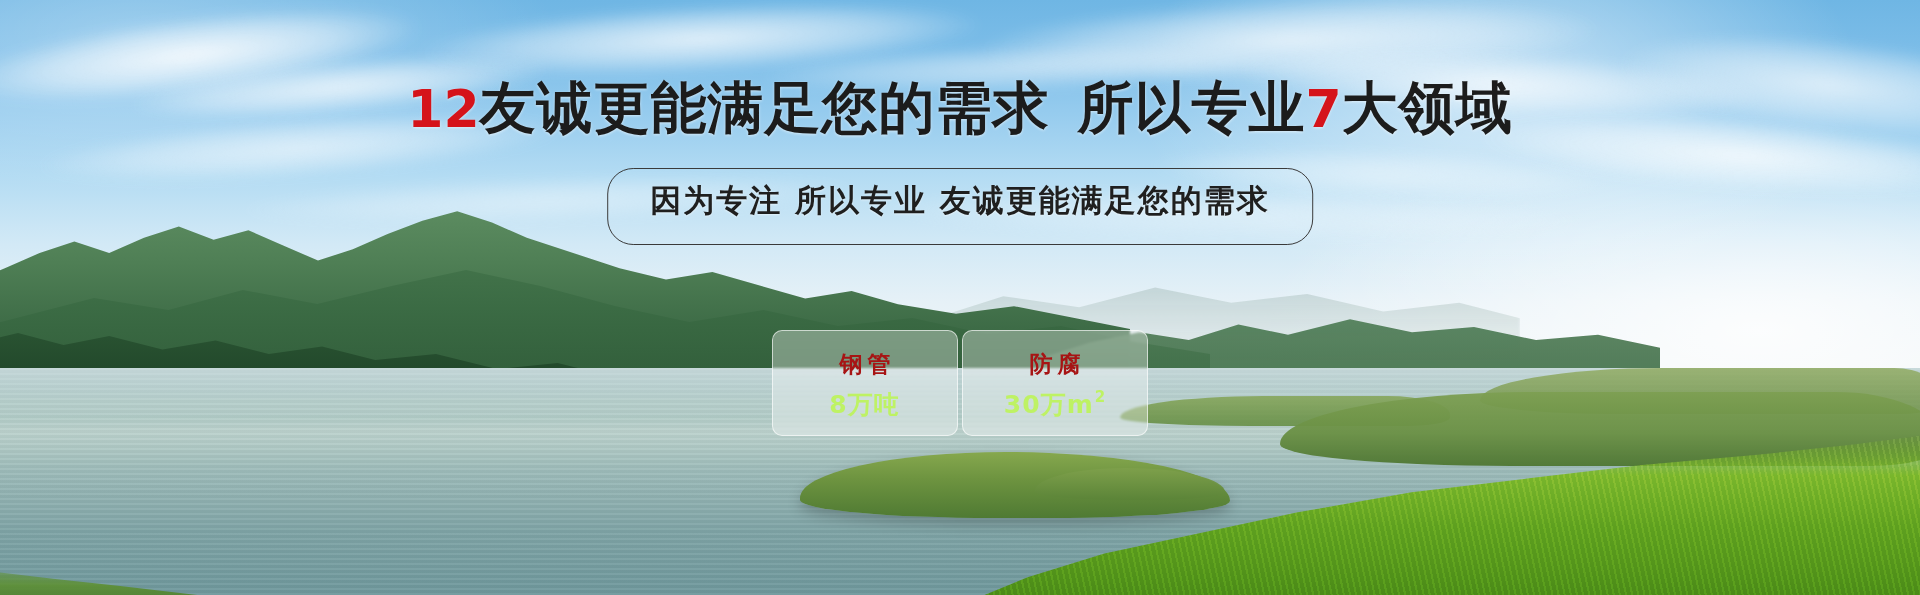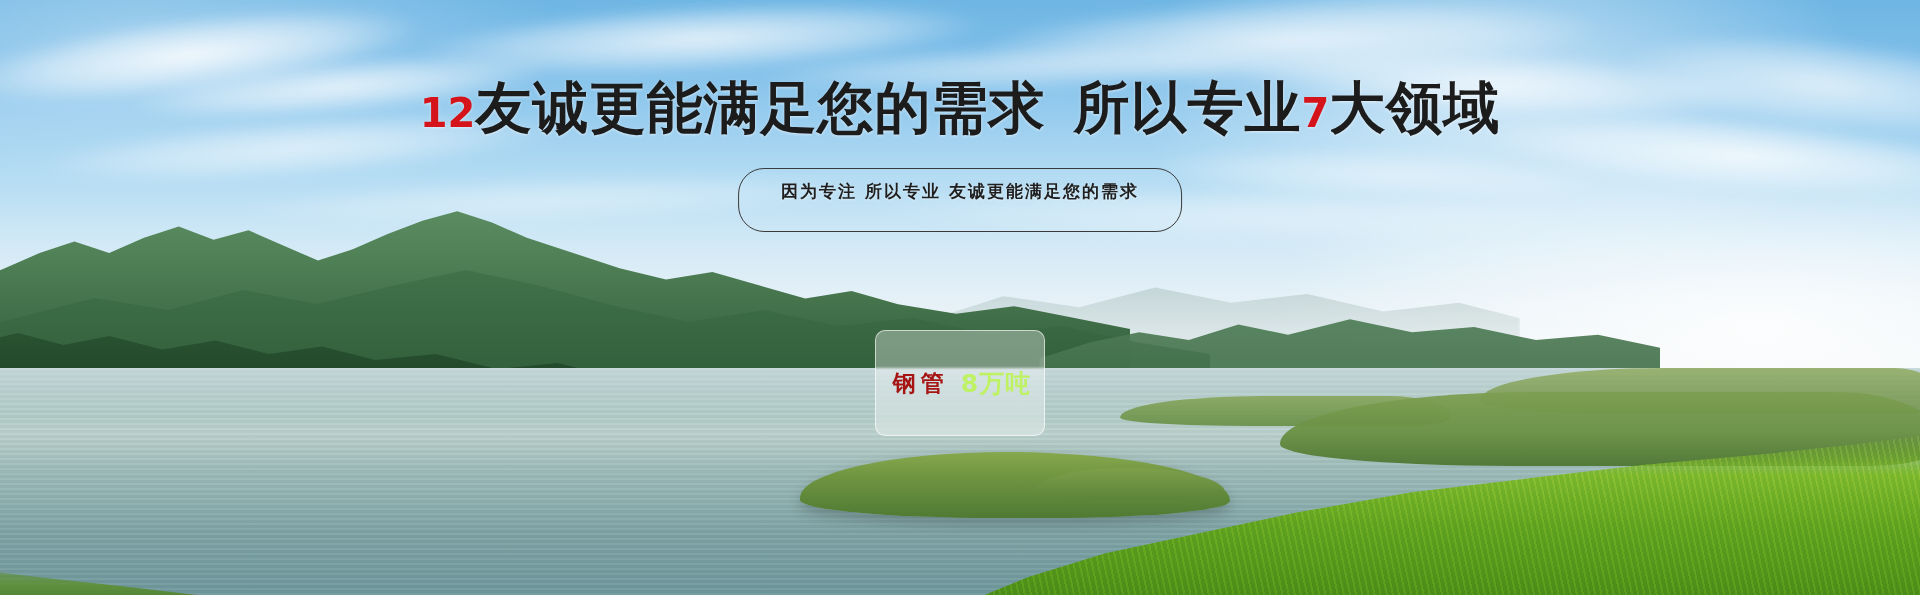--- a/index.html
+++ b/index.html
@@ -195,60 +195,60 @@
     font-family:"DejaVu Sans","Liberation Sans",sans-serif;
     font-weight:bold;
     font-size:56px;
     line-height:1;
     color:#1c1c1c;
     letter-spacing:1px;
     text-shadow:0 1px 3px rgba(255,255,255,.55);
   }
   .headline .num{
     color:#d5131a;
-    font-size:40px;
+    font-size:52px;
     font-weight:bold;
     letter-spacing:0;
   }
   .headline .gap{ display:inline-block; width:28px; }
 
   .subtitle-pill{
     position:absolute;
     top:168px;
     left:50%;
     transform:translateX(-50%);
-    padding:11px 42px 28px;
+    padding:11px 42px 22px;
     border:1.6px solid #3a3a3a;
     border-radius:26px;
-    font-size:17px;
+    font-size:31px;
     font-weight:bold;
     color:#1f1f1f;
     letter-spacing:2px;
     white-space:nowrap;
     font-family:"DejaVu Sans","Liberation Sans",sans-serif;
     text-shadow:0 1px 2px rgba(255,255,255,.5);
   }
 
   .stats{
     position:absolute;
     top:330px;
     left:50%;
     transform:translateX(-50%);
     display:flex;
     gap:4px;
   }
   .stat-card{
-    width:170px;
+    width:186px;
     height:106px;
     background:rgba(255,255,255,.34);
     border:1px solid rgba(255,255,255,.62);
     border-radius:10px;
     backdrop-filter:blur(1px);
     display:flex;
-    flex-direction:row;
+    flex-direction:column;
     align-items:center;
     justify-content:center;
     gap:12px;
     color:#a51414;
     font-family:"DejaVu Sans","Liberation Sans",sans-serif;
   }
   .stat-label{
     font-size:23px;
     font-weight:bold;
     letter-spacing:5px;
@@ -326,17 +326,24 @@
     <div class="stats">
 
       <div class="stat-card">
         <div class="stat-label">钢管</div>
         <div class="stat-value">
           <span>8万吨</span>
             <span class="sup"></span>
         </div>
       </div>
 
+      <div class="stat-card">
+        <div class="stat-label">防腐</div>
+        <div class="stat-value">
+          <span>30万m</span>
+            <span class="sup">2</span>
+        </div>
+      </div>
 
 
     </div>
   </div>
 </div>
 
 </body></html>

